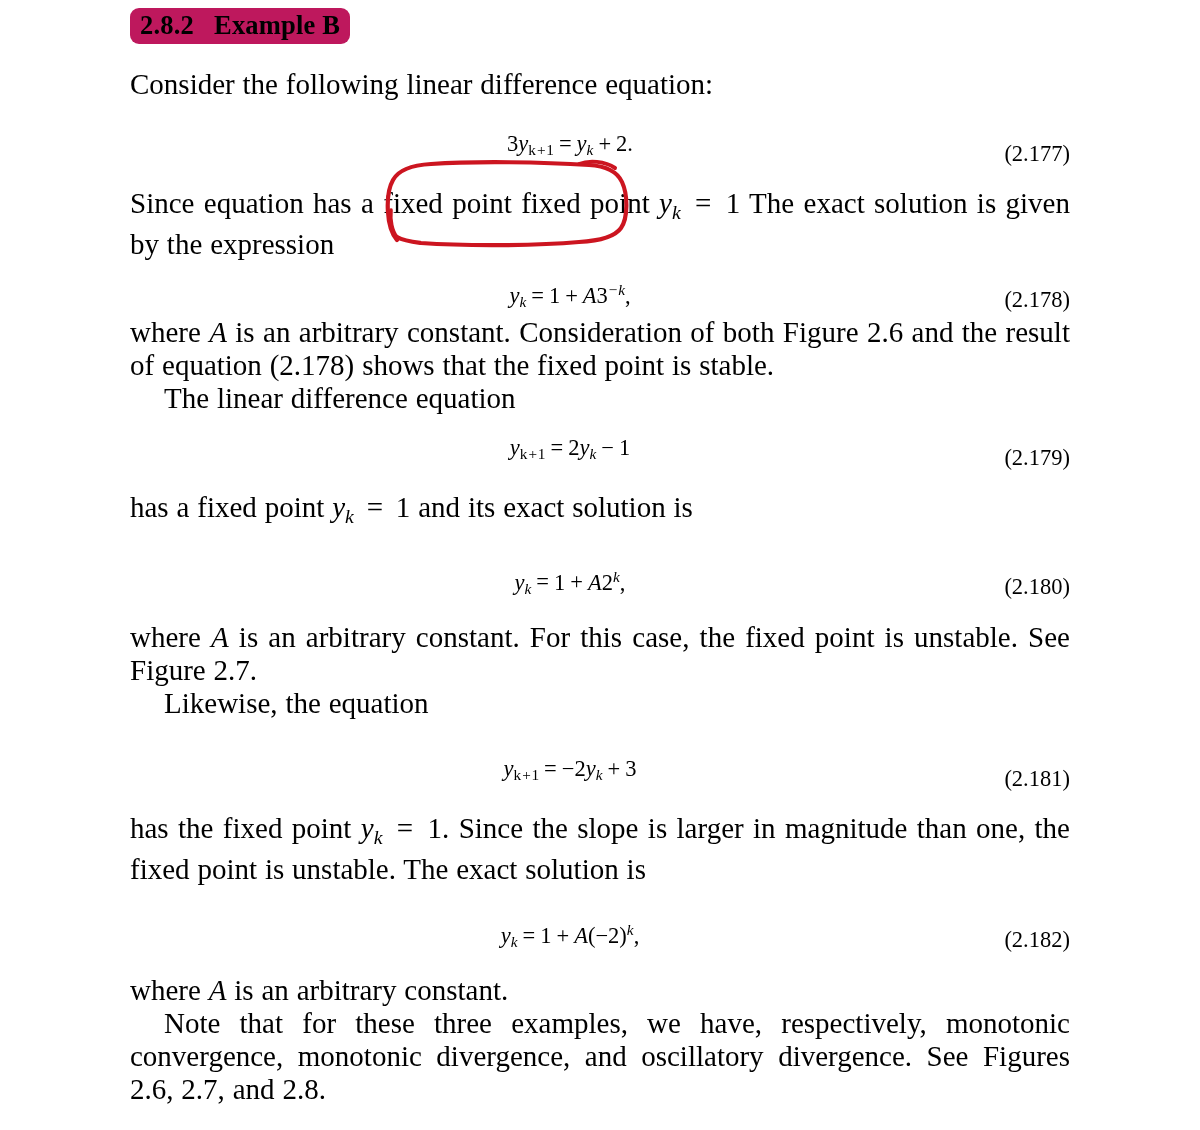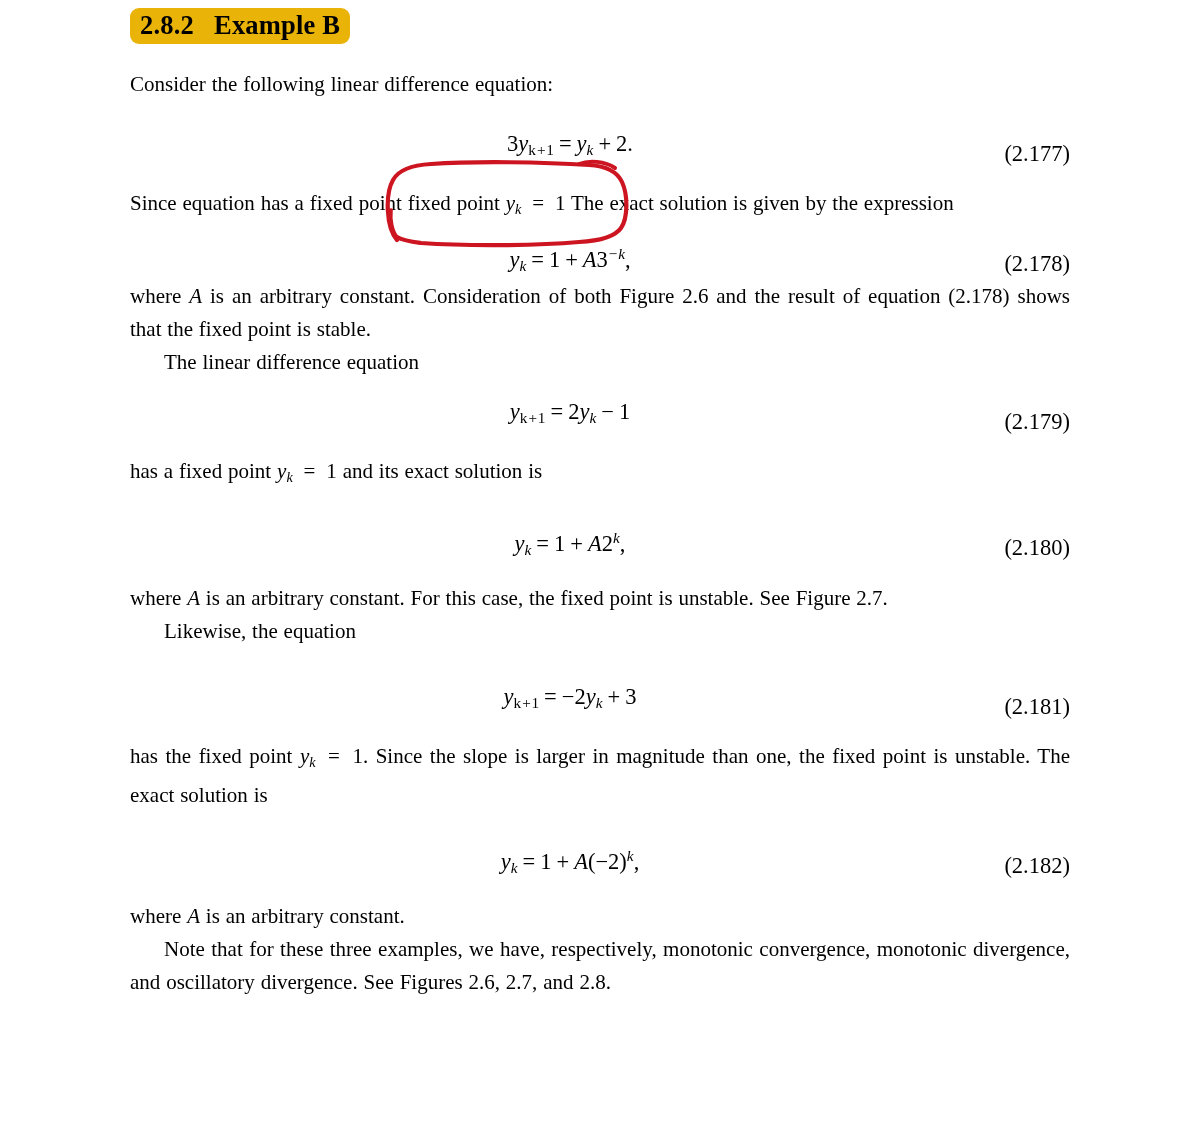--- a/index.html
+++ b/index.html
@@ -30,34 +30,34 @@
 
   
   .heading {
     margin: 8px 0 0 0;
     padding: 0;
     line-height: 1.0;
     font-size: 0px; 
   }
   .heading .hl {
     display: inline-block;
-    background: #eab308;
+    background: #be185d;
     border-radius: 9px;
     padding: 4px 10px 5px 10px;
     font-size: 26.5px;
     font-weight: bold;
     letter-spacing: 0.2px;
     white-space: pre;
   }
   .heading .hnum { margin-right: 20px; }
 
   
   p.body {
     margin: 0;
-    font-size: 21px;
+    font-size: 29px;
     line-height: 33px;
     text-align: justify;
     text-align-last: left;
     word-spacing: 0.6px;
   }
   p.body.first { margin-top: 24px; }
   .indent { display: inline-block; width: 34px; }
   .mi { font-style: italic; font-family: "Liberation Serif", serif; }
 
   

